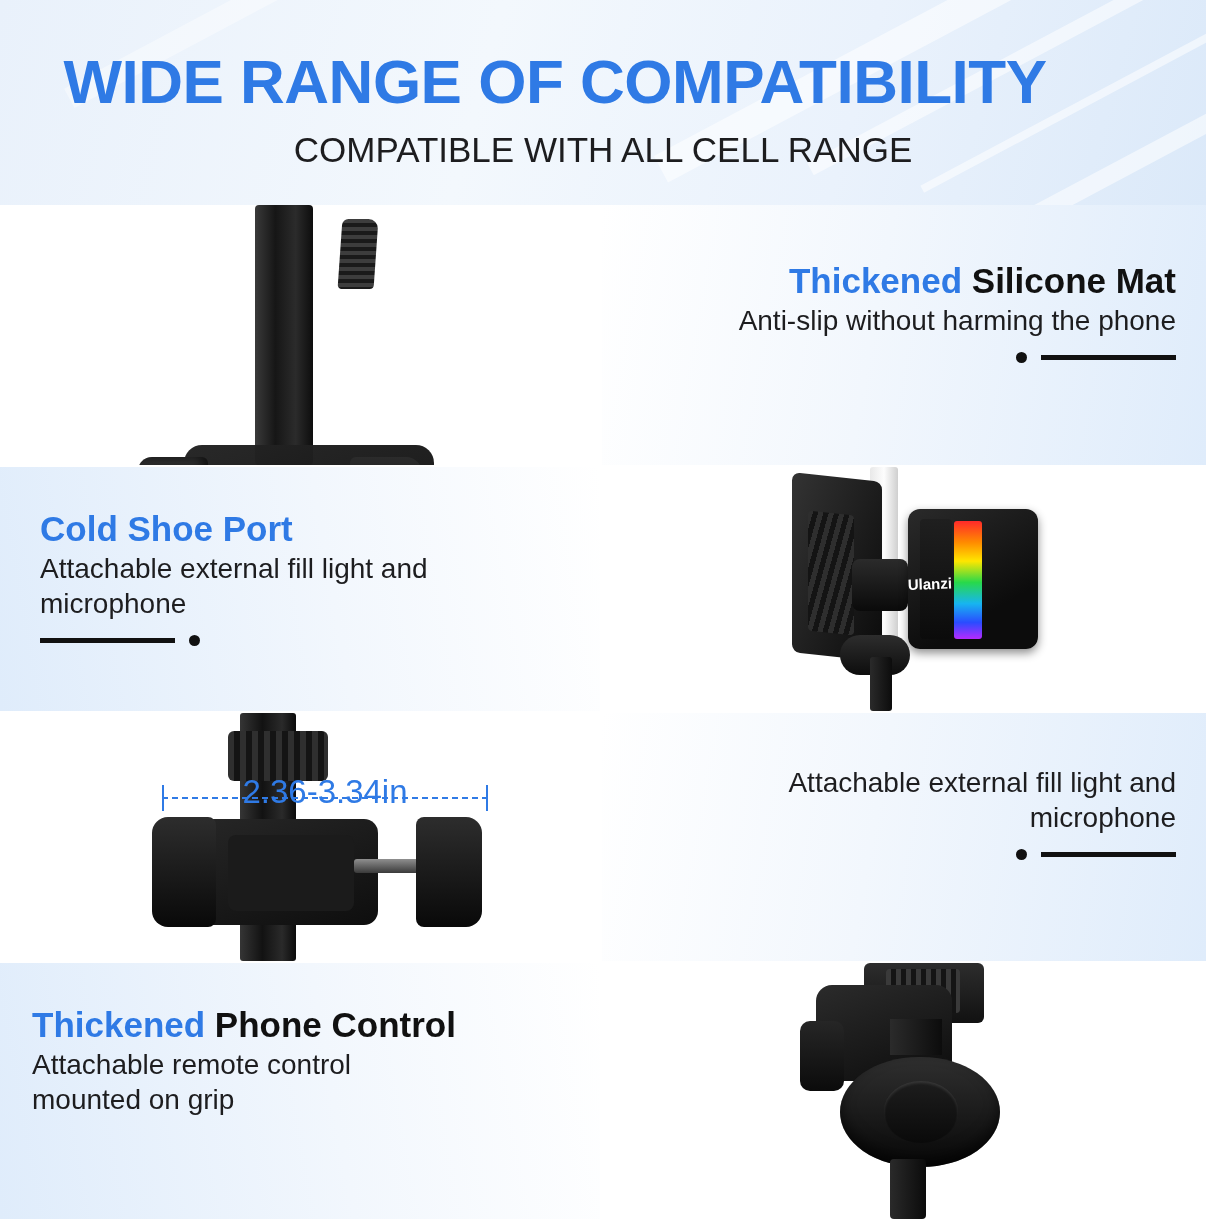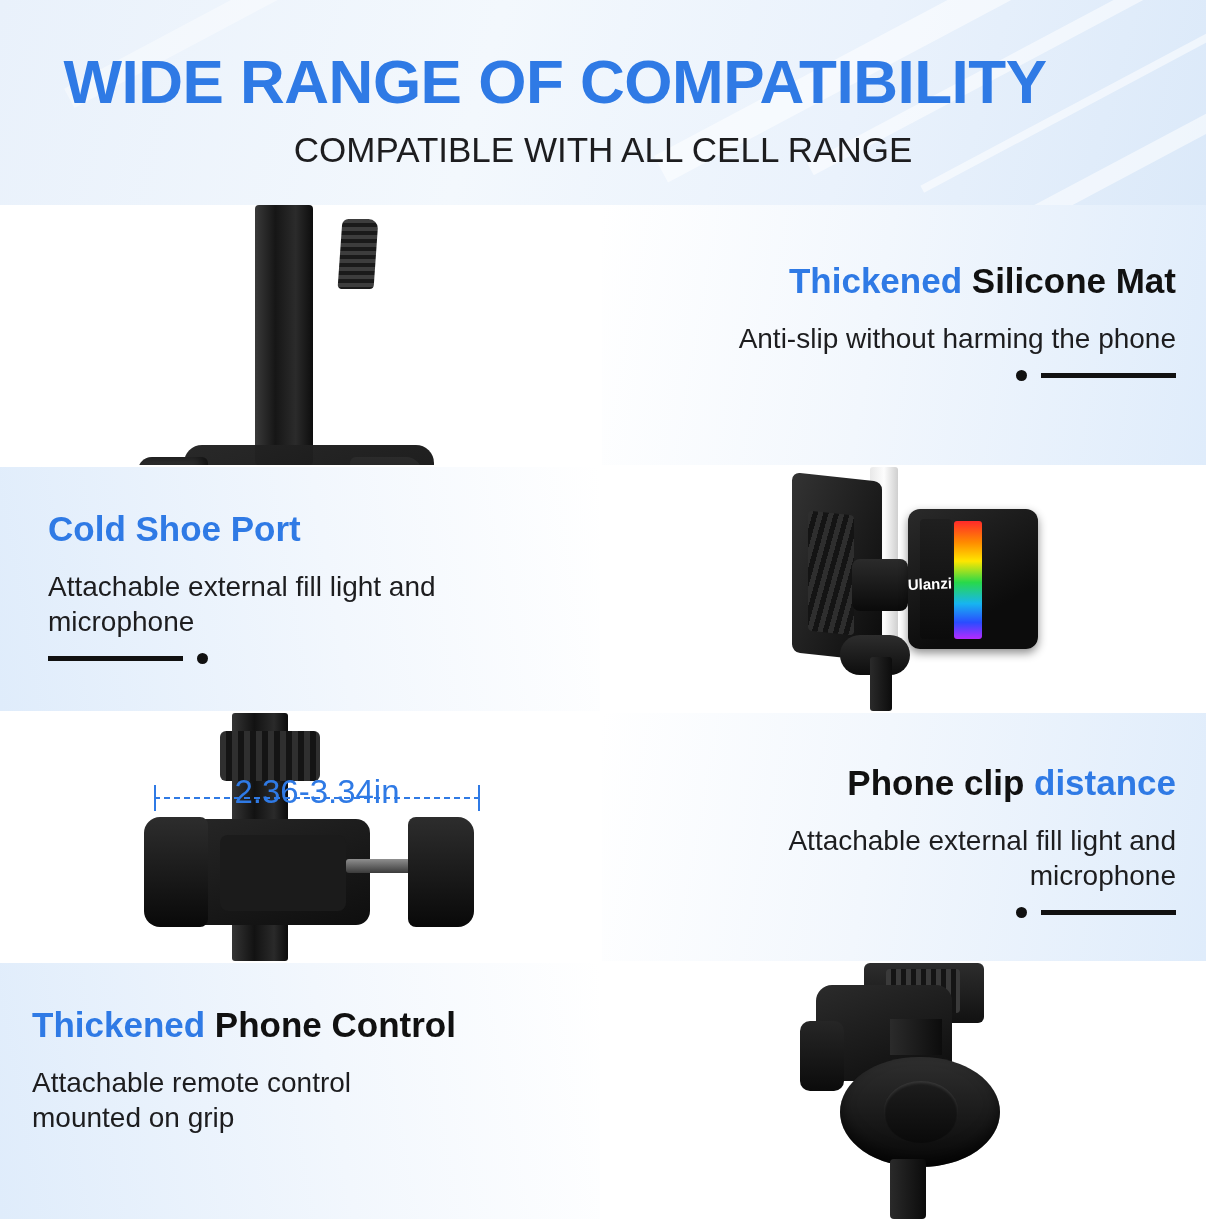--- a/index.html
+++ b/index.html
@@ -80,37 +80,37 @@
   }
   .cell.text-left {
     background: linear-gradient(260deg, #ffffff 0%, #f2f7fd 45%, #dfecfb 100%);
   }
 
   
   #cell-clip-photo   { left: 0;   top: 0;   width: 600px; height: 260px; }
   #cell-silicone     { left: 602px; top: 0; width: 604px; height: 260px; }
   #cell-coldshoe     { left: 0;   top: 262px; width: 600px; height: 244px; }
   #cell-light-photo  { left: 602px; top: 262px; width: 604px; height: 244px; }
-  #cell-dist-photo   { left: 4px;   top: 508px; width: 600px; height: 248px; }
+  #cell-dist-photo   { left: 12px;   top: 508px; width: 600px; height: 248px; }
   #cell-distance     { left: 602px; top: 508px; width: 604px; height: 248px; }
   #cell-remote       { left: 0;   top: 758px; width: 600px; height: 256px; }
   #cell-remote-photo { left: 602px; top: 758px; width: 604px; height: 256px; }
 
   .txtblock { position: absolute; }
   .txt-head {
     font-size: 35px;
     font-weight: bold;
     line-height: 1.15;
     white-space: nowrap;
   }
   .txt-sub {
     font-size: 28px;
     color: #1d1d1f;
     line-height: 1.25;
-    margin-top: 20px;
+    margin-top: 2px;
   }
   .accent { color: #2f7ae5; }
   .dark { color: #111111; }
 
   .right-align { text-align: right; }
 
   
   .ornament {
     display: flex;
     align-items: center;
@@ -347,21 +347,21 @@
         </div>
         <div class="txt-sub">Anti-slip without harming the phone</div>
         <div class="ornament right">
           <span class="orn-dot"></span>
           <span class="orn-dash"></span>
         </div>
       </div>
     </div>
 
     <div class="cell text-left" id="cell-coldshoe">
-      <div class="txtblock" style="left:48px; top:42px; width:540px;">
+      <div class="txtblock" style="left:40px; top:42px; width:540px;">
         <div class="txt-head">
           <span class="accent">Cold Shoe Port</span>
         </div>
         <div class="txt-sub" style="max-width:470px;">Attachable external fill light and microphone</div>
         <div class="ornament">
           <span class="orn-dash"></span>
           <span class="orn-dot"></span>
         </div>
       </div>
     </div>
@@ -388,24 +388,20 @@
       <div class="ph dp-clip-r"></div>
       <div class="ph dp-pad"></div>
       <div class="dim-line"></div>
       <div class="dim-cap l"></div>
       <div class="dim-cap r"></div>
       <div class="dim-text">2.36-3.34in</div>
     </div>
 
     <div class="cell text-right" id="cell-distance">
       <div class="txtblock right-align" style="right:30px; top:50px; width:540px;">
-        <div class="txt-head">
-          <span class="dark">Phone clip</span>
-          <span class="accent">distance</span>
-        </div>
         <div class="txt-sub">Attachable external fill light and microphone</div>
         <div class="ornament right">
           <span class="orn-dot"></span>
           <span class="orn-dash"></span>
         </div>
       </div>
     </div>
 
     <div class="cell text-left" id="cell-remote">
       <div class="txtblock" style="left:32px; top:42px; width:580px;">

